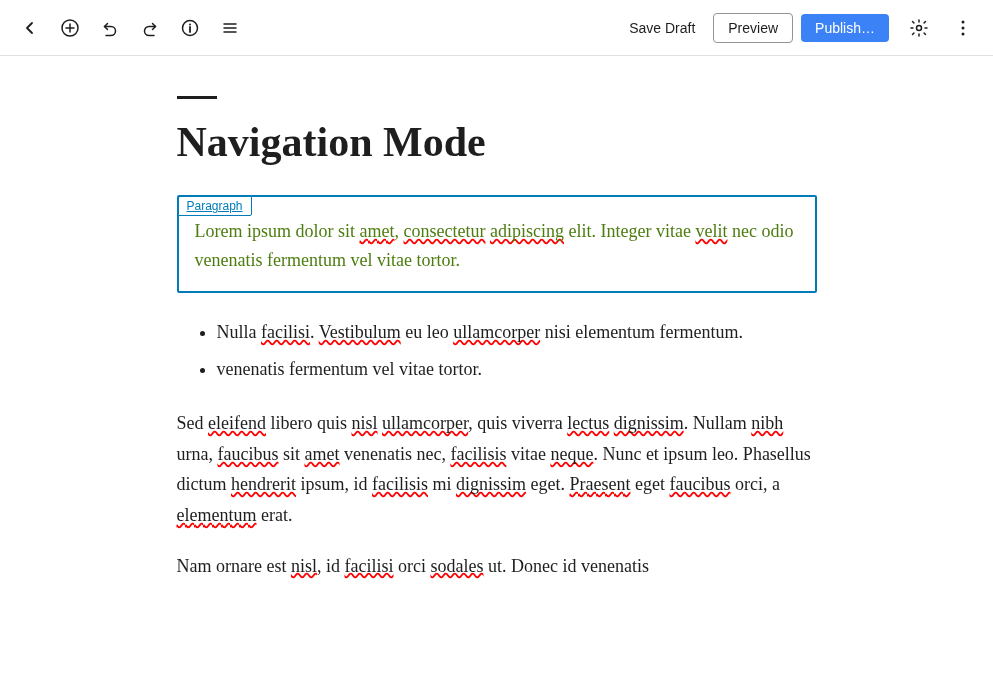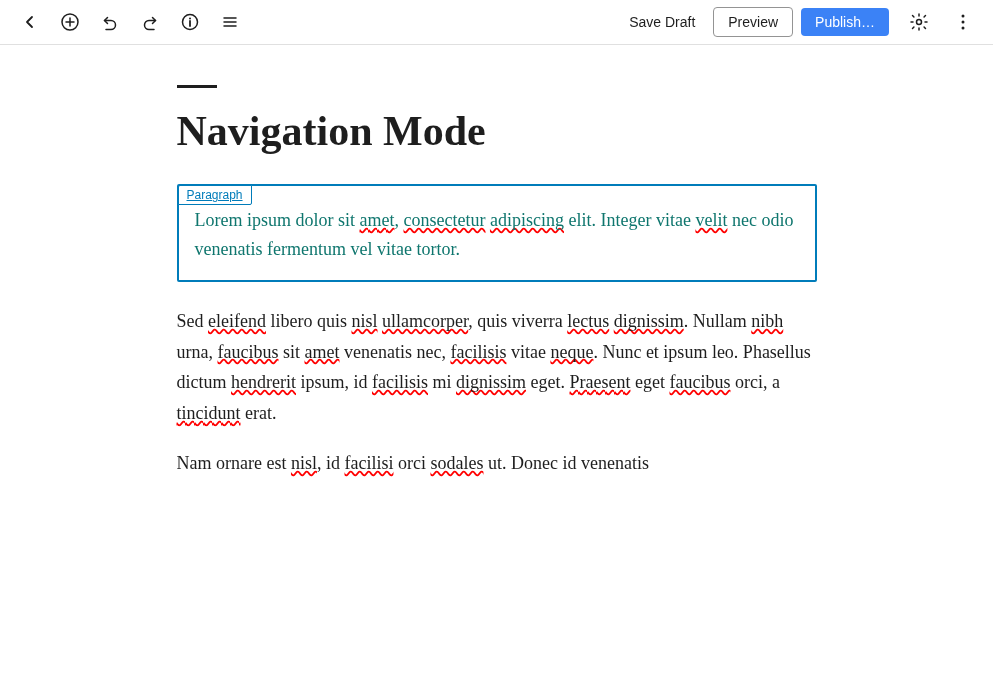--- a/index.html
+++ b/index.html
@@ -8,21 +8,21 @@
       background: #fff;
       height: 683px;
       width: 993px;
       overflow: hidden;
     }
 
     
     .toolbar {
       display: flex;
       align-items: center;
-      height: 45px;
+      height: 56px;
       padding: 0 12px;
       border-bottom: 1px solid #e0e0e0;
       background: #fff;
     }
     .toolbar-left {
       display: flex;
       align-items: center;
       gap: 4px;
       flex: 1;
     }
@@ -125,21 +125,21 @@
       padding: 2px 8px;
       border-radius: 2px 0 2px 0;
       font-family: -apple-system, sans-serif;
       text-decoration: underline;
     }
     .paragraph-block-content {
       padding: 20px 16px 16px;
       font-family: Georgia, serif;
       font-size: 18px;
       line-height: 1.6;
-      color: #0f766e;
+      color: #4d7c0f;
     }
 
     
     .misspell {
       text-decoration: underline wavy red;
       text-decoration-skip-ink: none;
     }
 
     
     .body-text {
@@ -239,26 +239,34 @@
     <h1 class="post-title">Navigation Mode</h1>
 
     <div class="paragraph-block">
       <span class="paragraph-block-label">Paragraph</span>
       <div class="paragraph-block-content">
         Lorem ipsum dolor sit <span class="misspell">amet</span>, <span class="misspell">consectetur</span> <span class="misspell">adipiscing</span> elit. Integer vitae
         <span class="misspell">velit</span> nec odio venenatis fermentum vel vitae tortor.
       </div>
     </div>
 
+    <ul class="content-list">
+      <li>
+        Nulla <span class="misspell">facilisi</span>. <span class="misspell">Vestibulum</span> eu leo <span class="misspell">ullamcorper</span> nisi elementum fermentum.
+      </li>
+      <li>
+        venenatis fermentum vel vitae tortor.
+      </li>
+    </ul>
 
     <p class="body-text">
       Sed <span class="misspell">eleifend</span> libero quis <span class="misspell">nisl</span> <span class="misspell">ullamcorper</span>, quis viverra <span class="misspell">lectus</span> <span class="misspell">dignissim</span>.
       Nullam <span class="misspell">nibh</span> urna, <span class="misspell">faucibus</span> sit <span class="misspell">amet</span> venenatis nec, <span class="misspell">facilisis</span> vitae <span class="misspell">neque</span>.
       Nunc et ipsum leo. Phasellus dictum <span class="misspell">hendrerit</span> ipsum, id <span class="misspell">facilisis</span> mi
-      <span class="misspell">dignissim</span> eget. <span class="misspell">Praesent</span> eget <span class="misspell">faucibus</span> orci, a <span class="misspell">tincidunt</span> erat.
+      <span class="misspell">dignissim</span> eget. <span class="misspell">Praesent</span> eget <span class="misspell">faucibus</span> orci, a <span class="misspell">elementum</span> erat.
     </p>
 
     <p class="body-text">
       Nam ornare est <span class="misspell">nisl</span>, id <span class="misspell">facilisi</span> orci <span class="misspell">sodales</span> ut. Donec id venenatis
     </p>
 
   </div>
 </div>
 
 </body></html>

